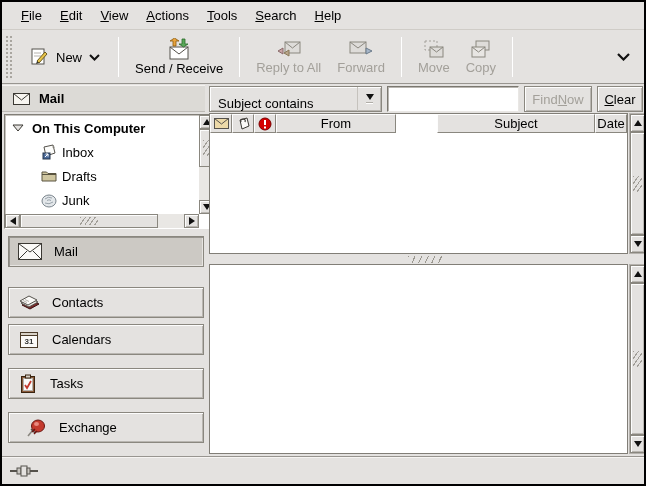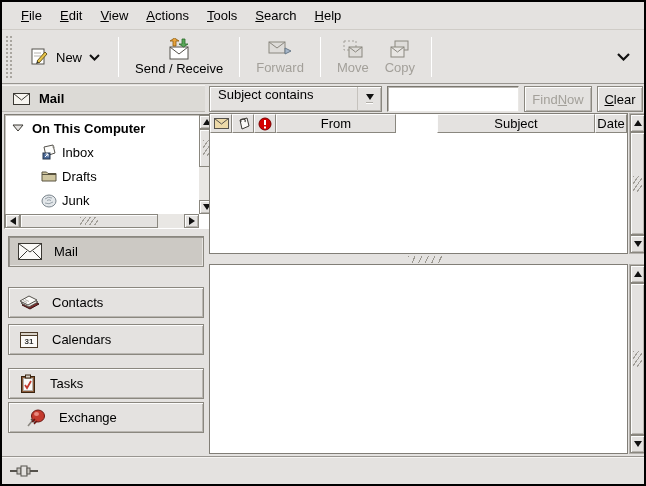--- a/index.html
+++ b/index.html
@@ -25,21 +25,21 @@
   .side-header { position:absolute; left:0; top:83px; width:203px; height:27px; background:#dcdad6; border-top:1px solid #f4f2f0; border-bottom:1px solid #bdbab5; display:flex; align-items:center; gap:9px; padding-left:11px; font-weight:bold; }
   .tree-panel { position:absolute; left:2px; top:112px; width:212px; height:115px; background:#fff; border:1px solid #817e77; border-bottom-color:#fff; border-right-color:#fff; box-shadow:1px 1px 0 #c6c3be inset; }
   .tree-rows { position:absolute; left:1px; top:1px; right:16px; bottom:15px; overflow:hidden; background:#fff; }
   .tree-row { display:flex; align-items:center; height:24px; gap:4px; }
   .tree-root { font-weight:bold; padding-left:6px; gap:8px; }
   .tree-child { padding-left:34px; }
   .switch-btn { position:absolute; left:6px; width:196px; height:31px; display:flex; align-items:center; gap:12px; padding-left:9px; font:inherit; background:#e4e2e0; border:1px solid #8a877f; box-shadow:inset 1px 1px 0 #fdfdfd, inset -1px -1px 0 #b9b6b1; }
   .switch-btn.active { background:#ccc9c4; box-shadow:inset 1px 1px 0 #96938d, inset -1px -1px 0 #e6e4e1; }
 
   
-  .combo { position:absolute; left:207px; top:84px; width:173px; height:26px; background:#e4e2e0; border:1px solid #8a877f; box-shadow:inset 1px 1px 0 #fdfdfd, inset -1px -1px 0 #b9b6b1; display:flex; align-items:flex-start; }
+  .combo { position:absolute; left:207px; top:84px; width:173px; height:26px; background:#e4e2e0; border:1px solid #8a877f; box-shadow:inset 1px 1px 0 #fdfdfd, inset -1px -1px 0 #b9b6b1; display:flex; align-items:flex-end; }
   .combo-label { flex:1; padding-left:8px; }
   .combo-arrow-zone { width:24px; height:100%; display:flex; flex-direction:column; align-items:center; justify-content:center; gap:2px; border-left:1px solid #c5c2bd; }
   .combo-line { width:7px; height:2px; background:#b0ada7; border-bottom:1px solid #fff; }
   .entry { position:absolute; left:385px; top:84px; width:132px; height:26px; border:1px solid #7b7870; border-bottom-color:#e9e7e4; border-right-color:#e9e7e4; background:#fff; box-shadow:inset 1px 1px 0 #b9b6b1; font:inherit; padding:0 4px; }
   .push-btn { position:absolute; top:84px; height:26px; background:#e4e2e0; border:1px solid #8a877f; box-shadow:inset 1px 1px 0 #fdfdfd, inset -1px -1px 0 #b9b6b1; font:inherit; display:flex; align-items:center; justify-content:center; }
   .push-btn.disabled { color:#a3a09a; }
 
   
   .list-pane { position:absolute; left:207px; top:111px; width:419px; height:141px; background:#fff; border:1px solid #817e77; }
   .list-header { display:flex; height:19px; }
@@ -119,20 +119,31 @@
             <path d="M8 8 L8 3 L5 3 L9.5 0 L14 3 L11 3 L11 8 Z" fill="#e8a33d" stroke="#8a5a10" stroke-width="0.8"></path>
             <path d="M17 1 L17 6 L14 6 L18.5 9 L23 6 L20 6 L20 1 Z" fill="#59a859" stroke="#2a6a2a" stroke-width="0.8"></path>
           </svg>
       </span>
       <span>Send / Receive</span>
     </button>
 
     <div class="tb-sep"></div>
 
 
+    <button class="tb-btn disabled">
+      <span class="icon">
+        <svg width="26" height="20" viewBox="0 0 26 20">
+            <rect x="9" y="3" width="15" height="11" fill="#dedcd9" stroke="#8a877f"></rect>
+            <path d="M9 3 L16.5 9 L24 3" fill="none" stroke="#8a877f"></path>
+            <path d="M7 12 L7 9 L2 12 L7 15 Z" fill="#c9a6a6" stroke="#8a6a6a"></path>
+            <path d="M13 14 L13 11 L8 14 L13 17 Z" fill="#b9a68a" stroke="#8a7a5a"></path>
+          </svg>
+      </span>
+      <span>Reply to All</span>
+    </button>
 
     <button class="tb-btn disabled">
       <span class="icon">
         <svg width="26" height="20" viewBox="0 0 26 20">
             <rect x="2" y="3" width="16" height="11" fill="#dedcd9" stroke="#8a877f"></rect>
             <path d="M2 3 L10 9 L18 3" fill="none" stroke="#8a877f"></path>
             <path d="M18 12 L18 9 L24 12 L18 15 Z" fill="#a6b6c9" stroke="#6a7a8a"></path>
           </svg>
       </span>
       <span>Forward</span>
@@ -281,21 +292,21 @@
     <span class="icon">
       <svg width="20" height="20" viewBox="0 0 20 20">
           <rect x="3.5" y="2.5" width="13" height="16" fill="#8a5a3a" stroke="#3a2410"></rect>
           <rect x="5.5" y="4.5" width="9" height="12" fill="#fbfaf8" stroke="#b5b2ad"></rect>
           <rect x="7.5" y="1" width="5" height="3" fill="#d8d2c8" stroke="#3a2410"></rect>
           <path d="M7 11 L9 14 L13 7" fill="none" stroke="#c43a2e" stroke-width="1.8"></path>
         </svg>
     </span>
     <span>Tasks</span>
   </button>
-  <button class="switch-btn" style="top:400px;padding-left:16px;">
+  <button class="switch-btn" style="top:410px;padding-left:16px;">
     <span class="icon">
       <svg width="22" height="22" viewBox="0 0 22 22">
           <path d="M3 19 L8 13" stroke="#8a877f" stroke-width="1.6"></path>
           <path d="M6 12 L10 16" stroke="#55524c" stroke-width="1.4"></path>
           <ellipse cx="13" cy="9" rx="6.5" ry="6" fill="#c43a2e" stroke="#6a1410"></ellipse>
           <ellipse cx="11.5" cy="7" rx="2.5" ry="2" fill="#e88a80"></ellipse>
           <path d="M7 15 L10 12 M9 17 L12 14" stroke="#6a1410" stroke-width="1.4"></path>
         </svg>
     </span>
     <span>Exchange</span>

